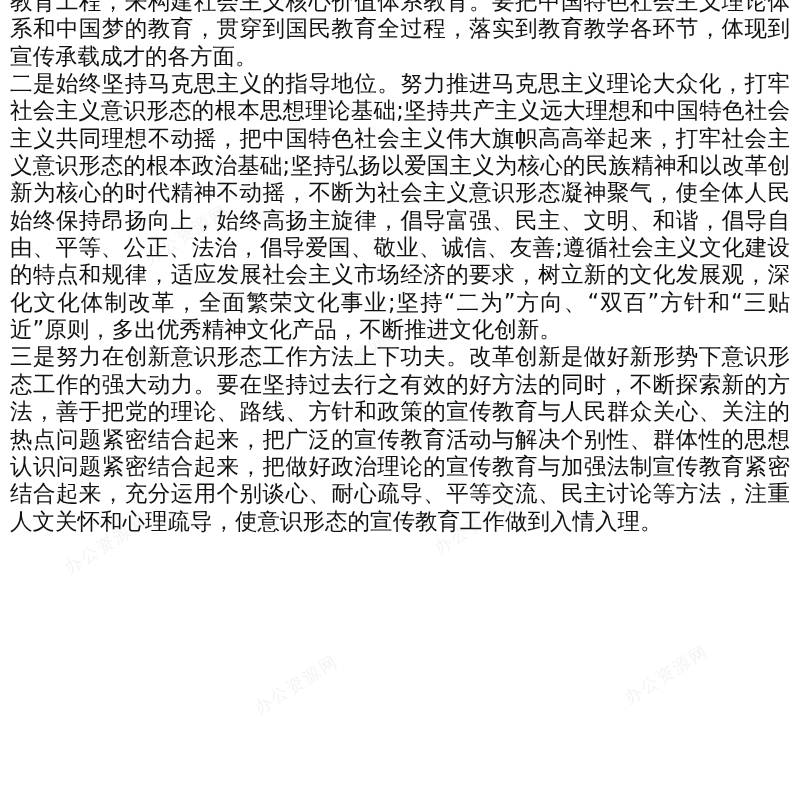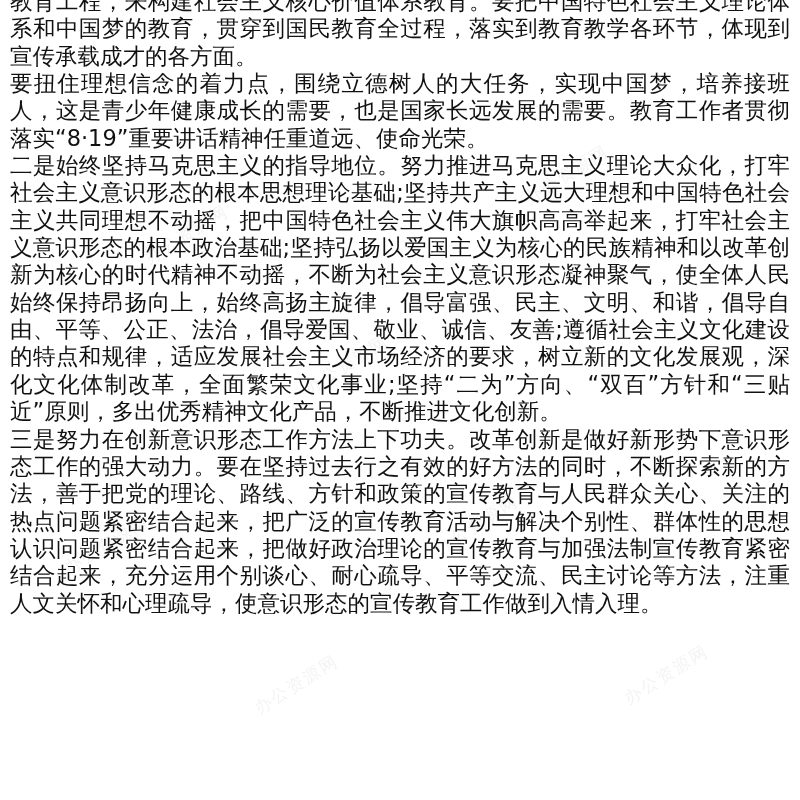--- a/index.html
+++ b/index.html
@@ -78,21 +78,20 @@
 </style>
 </head>
 <body>
 
 <div id="page">
 
   <div id="doc-viewport">
 
     <div id="doc-body">
       <p class="para">教育工程，来构建社会主义核心价值体系教育。要把中国特色社会主义理论体系和中国梦的教育，贯穿到国民教育全过程，落实到教育教学各环节，体现到宣传承载成才的各方面。</p>
-      <p class="para">要扭住理想信念的着力点，围绕立德树人的大任务，实现中国梦，培养接班人，这是青少年健康成长的需要，也是国家长远发展的需要。教育工作者贯彻落实“8·19”重要讲话精神任重道远、使命光荣。</p>
       <p class="para">二是始终坚持马克思主义的指导地位。努力推进马克思主义理论大众化，打牢社会主义意识形态的根本思想理论基础;坚持共产主义远大理想和中国特色社会主义共同理想不动摇，把中国特色社会主义伟大旗帜高高举起来，打牢社会主义意识形态的根本政治基础;坚持弘扬以爱国主义为核心的民族精神和以改革创新为核心的时代精神不动摇，不断为社会主义意识形态凝神聚气，使全体人民始终保持昂扬向上，始终高扬主旋律，倡导富强、民主、文明、和谐，倡导自由、平等、公正、法治，倡导爱国、敬业、诚信、友善;遵循社会主义文化建设的特点和规律，适应发展社会主义市场经济的要求，树立新的文化发展观，深化文化体制改革，全面繁荣文化事业;坚持“二为”方向、“双百”方针和“三贴近”原则，多出优秀精神文化产品，不断推进文化创新。</p>
       <p class="para">三是努力在创新意识形态工作方法上下功夫。改革创新是做好新形势下意识形态工作的强大动力。要在坚持过去行之有效的好方法的同时，不断探索新的方法，善于把党的理论、路线、方针和政策的宣传教育与人民群众关心、关注的热点问题紧密结合起来，把广泛的宣传教育活动与解决个别性、群体性的思想认识问题紧密结合起来，把做好政治理论的宣传教育与加强法制宣传教育紧密结合起来，充分运用个别谈心、耐心疏导、平等交流、民主讨论等方法，注重人文关怀和心理疏导，使意识形态的宣传教育工作做到入情入理。</p>
 
     </div>
 
     <div class="wm wm1">办公资源网</div>
     <div class="wm wm2">办公资源网</div>
     <div class="wm wm3">办公资源网</div>
     <div class="wm wm4">办公资源网</div>
     <div class="wm wm5">办公资源网</div>

